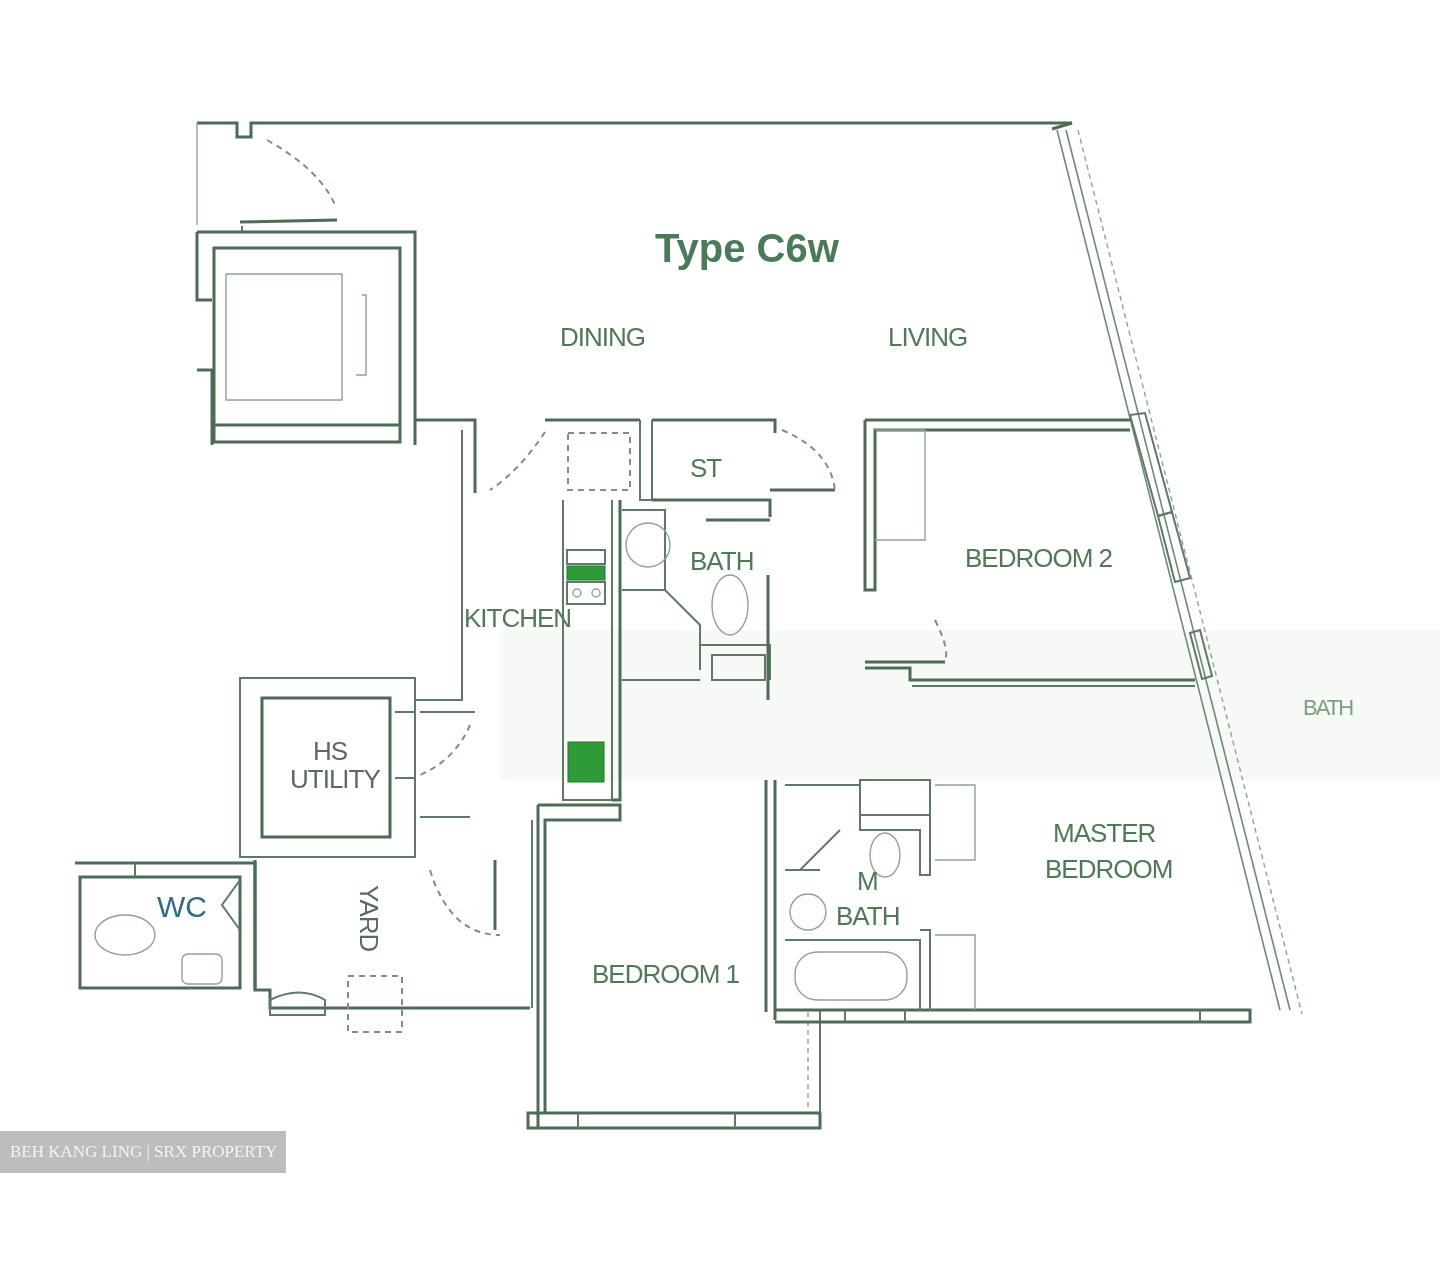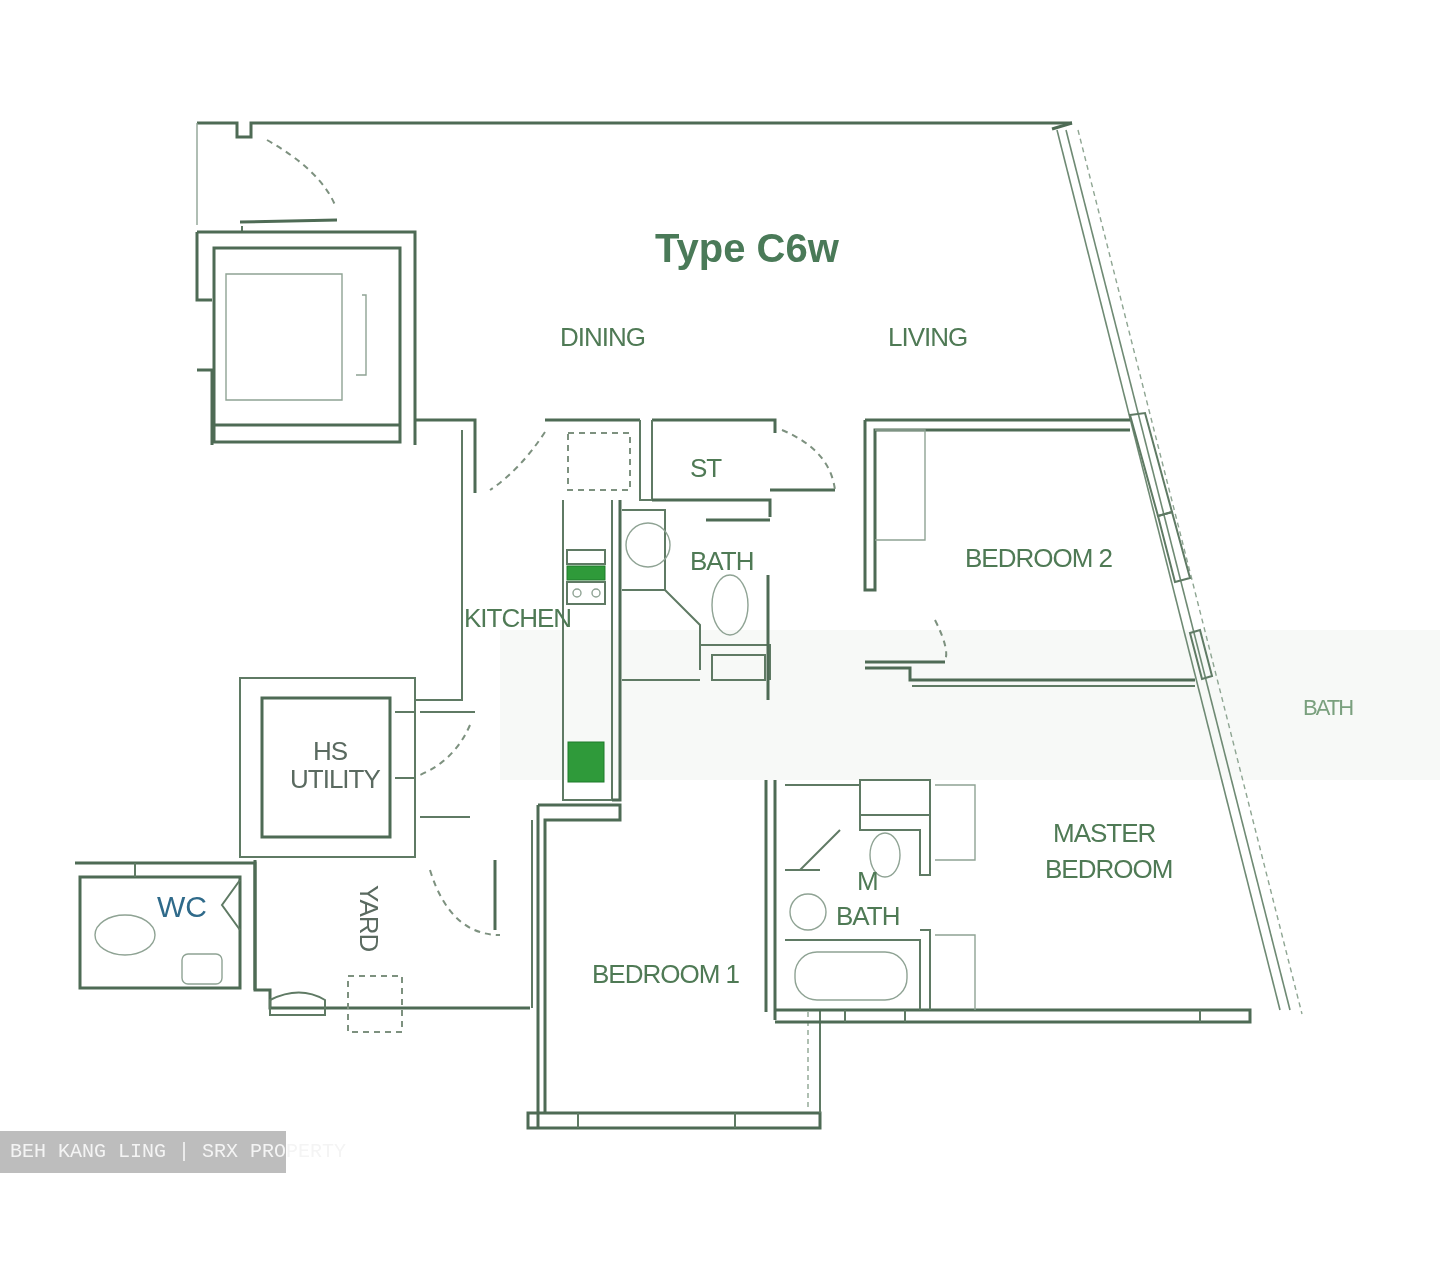--- a/index.html
+++ b/index.html
@@ -12,23 +12,23 @@
   .glass { fill:none; stroke:#6f8a74; stroke-width:1.6; }
   .gdash { fill:none; stroke:#8ea592; stroke-width:1.4; stroke-dasharray:5 4; }
   .green { fill:#2f9a3a; stroke:#1f7a2a; stroke-width:1; }
   .lbl { font-family:"Liberation Sans Narrow","Liberation Sans", sans-serif; fill:#4f7a55; font-size:26px; letter-spacing:-1px; }
   .lbl-title { font-family:"Liberation Sans", sans-serif; font-weight:bold; fill:#4a7a58; font-size:40px; }
   .lbl-wc { font-family:"Liberation Sans", sans-serif; fill:#2f6a8a; font-size:30px; }
   .lbl-faint { font-family:"Liberation Sans", sans-serif; fill:#7aa07e; font-size:22px; letter-spacing:-2px; }
   .band { position:absolute; left:500px; top:630px; width:940px; height:150px; background:rgba(240,244,241,0.55); }
   .watermark {
     position:absolute; left:0; top:1131px; width:286px; height:42px;
-    background:#bdbdbd; color:#f4f4f4; font-size:20px; line-height:42px;
+    background:#bdbdbd; color:#f4f4f4; font-size:17px; line-height:42px;
     padding-left:10px; box-sizing:border-box; white-space:nowrap;
-    font-family:Liberation Mono, monospace;
+    font-family:Liberation Serif, serif;
   }
 </style>
 </head>
 <body>
 
 <div class="band"></div>
 
 <svg id="plan" viewBox="0 0 1440 1274" xmlns="http://www.w3.org/2000/svg">
 
   <g>

